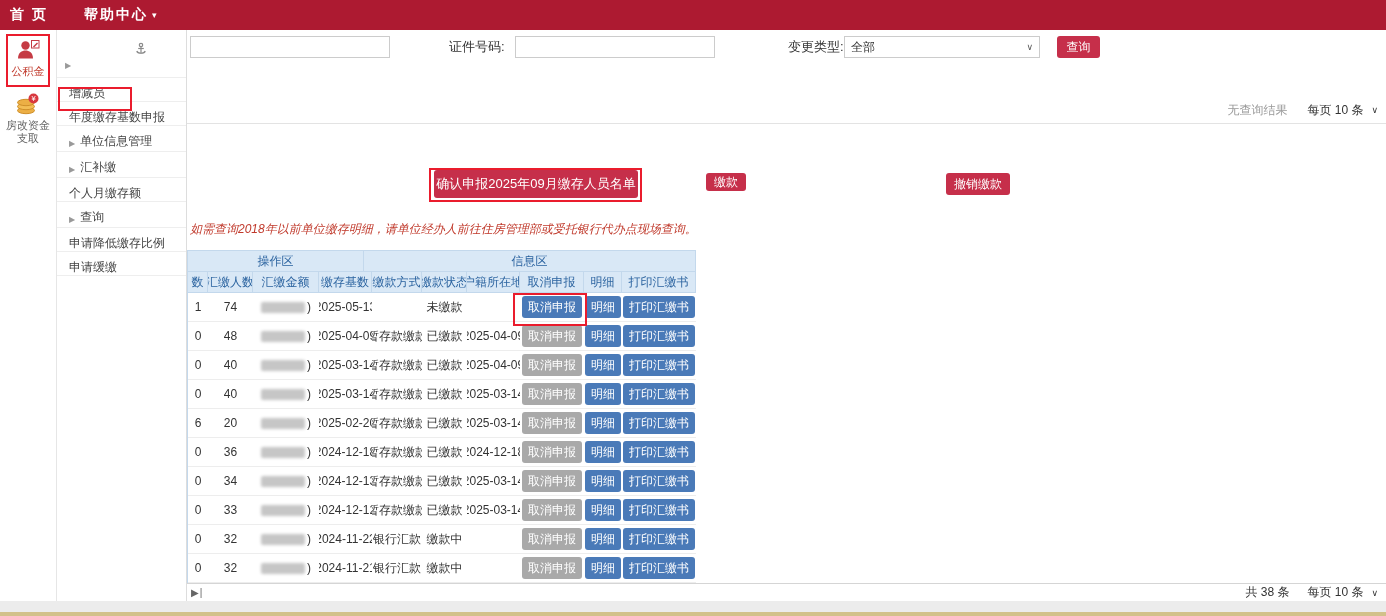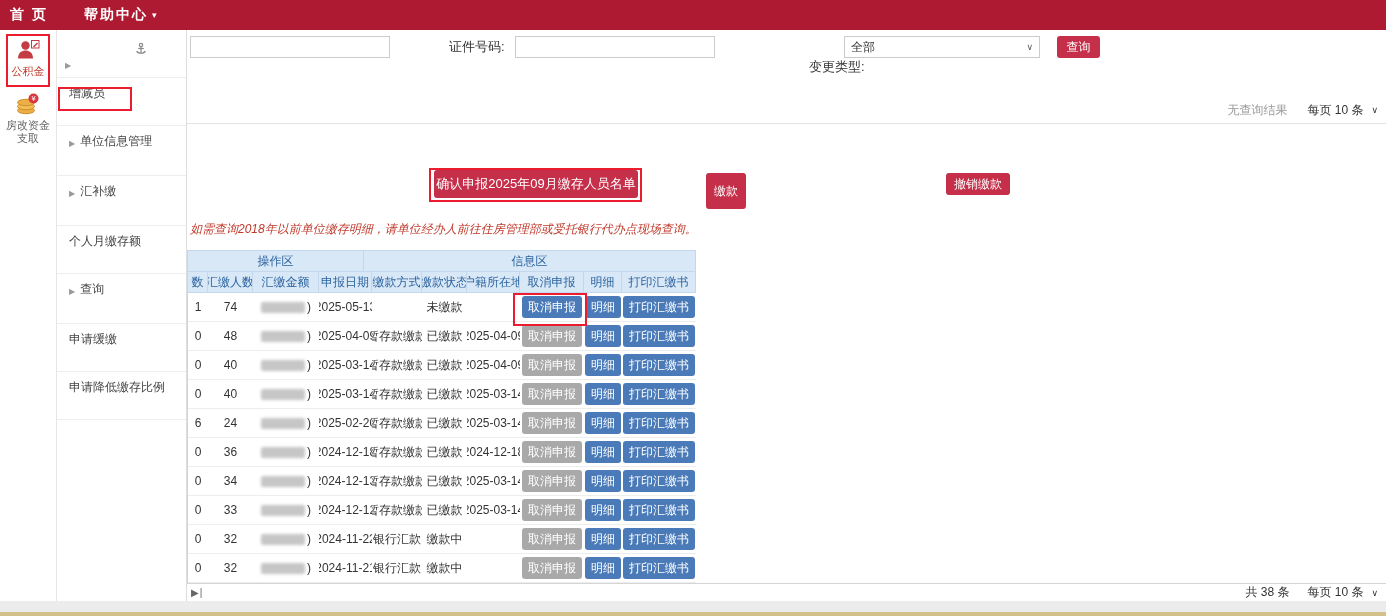--- a/index.html
+++ b/index.html
@@ -20,49 +20,49 @@
   .rail{position:absolute;left:0;top:30px;width:57px;bottom:15px;background:#fff;border-right:1px solid #e6e6e6;z-index:5;}
   .rail-item{width:100%;padding:7px 2px 6px;text-align:center;cursor:pointer;}
   .rail-item svg{display:block;margin:0 auto;}
   .rlabel{display:block;font-size:11px;line-height:13px;color:#666;margin-top:2px;}
   .rlabel.red{color:#c0392b;}
 
   
   .menu{position:absolute;left:57px;top:30px;width:130px;bottom:15px;background:#fff;border-right:1px solid #ddd;z-index:4;}
   .anchor{position:absolute;left:78px;top:12px;}
   #menu-items{margin-top:22px;}
-  .menu-item{padding:8px 4px 24px 12px;font-size:12px;color:#444;border-bottom:1px solid #eee;cursor:pointer;display:flex;gap:5px;align-items:flex-start;line-height:15px;}
+  .menu-item{padding:8px 4px 0 12px;font-size:12px;color:#444;border-bottom:1px solid #eee;cursor:pointer;display:flex;gap:5px;align-items:flex-start;line-height:15px;}
   .menu-item-small{font-size:10px;line-height:13px;padding:5px 2px 5px 8px;color:#555;}
   .arr{font-size:8px;color:#999;margin-top:2px;flex:none;}
 
   
   .main{position:absolute;left:187px;top:30px;right:0;bottom:15px;background:#fff;}
   .search-row{position:absolute;left:0;top:6px;height:24px;width:100%;}
   .inp{position:absolute;height:22px;border:1px solid #ccc;background:#fff;font-size:12px;padding:0 5px;}
   .inp1{left:3px;top:0;width:200px;}
   .inp2{left:328px;top:0;width:200px;}
   .lbl{position:absolute;top:0;line-height:22px;font-size:13px;color:#333;white-space:nowrap;}
   .lbl-id{left:262px;}
-  .lbl-type{left:622px;margin-top:20px;}
+  .lbl-type{left:601px;}
   .select{position:absolute;left:657px;top:0;width:196px;height:22px;border:1px solid #ccc;font-size:12px;color:#333;display:flex;align-items:center;justify-content:space-between;padding:0 6px;cursor:pointer;background:#fff;}
   .chev{font-size:9px;color:#555;}
   .btn-red{background:#c62f4a;color:#fff;border:0;border-radius:3px;font-size:12px;cursor:pointer;font-family:inherit;white-space:nowrap;}
   .btn-query{position:absolute;left:870px;top:0;width:43px;height:22px;}
 
   .t1-header{position:absolute;left:0;top:35px;height:22px;right:0;background:#eef4fa;border-top:1px solid #dbe6f1;border-bottom:1px solid #dbe6f1;display:flex;}
   .t1col{height:100%;font-size:12px;color:#2e6ba5;display:flex;align-items:center;justify-content:center;border-right:1px solid #dce7f2;flex:none;white-space:nowrap;overflow:hidden;}
   .t1-status{position:absolute;left:0;right:0;top:70px;height:20px;display:flex;justify-content:flex-end;align-items:center;gap:20px;padding-right:8px;}
   .noresult{color:#999;font-size:12px;}
   .pagesize{font-size:12px;color:#333;display:inline-flex;align-items:center;gap:8px;cursor:pointer;white-space:nowrap;}
   .chev2{font-size:9px;color:#333;}
   .t1-divider{position:absolute;left:0;right:0;top:93px;border-top:1px solid #e3e3e3;}
 
   .notice1{position:absolute;left:3px;top:114px;font-size:12px;color:#c0392b;white-space:nowrap;}
   .btn-confirm{position:absolute;left:247px;top:140px;width:204px;height:28px;font-size:13px;}
-  .btn-pay{position:absolute;left:519px;top:143px;width:40px;height:36px;}
+  .btn-pay{position:absolute;left:519px;top:143px;width:40px;height:18px;}
   .btn-cancelpay{position:absolute;left:759px;top:143px;width:64px;height:22px;}
   .notice2{position:absolute;left:3px;top:191px;font-size:12px;color:#c0392b;font-style:italic;white-space:nowrap;}
 
   
   .t2{position:absolute;left:0;top:220px;width:509px;border-left:1px solid #c3d8ec;}
   .t2-grow,.t2-hrow{display:flex;}
   .t2-gcell{height:21px;background:#d9e8f6;border-right:1px solid #c3d8ec;border-top:1px solid #c3d8ec;color:#2c64a0;font-size:12px;display:flex;align-items:center;justify-content:center;flex:none;}
   .t2-hcell{height:22px;background:#d9e8f6;border-right:1px solid #c3d8ec;border-top:1px solid #c3d8ec;border-bottom:1px solid #c3d8ec;color:#2c64a0;font-size:12px;display:flex;align-items:center;justify-content:center;flex:none;white-space:nowrap;overflow:hidden;}
   .t2-row{display:flex;height:29px;align-items:center;border-bottom:1px solid #ededed;}
   .t2-cell{font-size:12px;color:#333;display:flex;align-items:center;justify-content:center;flex:none;height:100%;white-space:nowrap;overflow:hidden;}
@@ -128,39 +128,42 @@
       </svg>
     </span>
     <div id="menu-items">
         <div class="menu-item menu-item-small">
           <span class="arr">▶</span>
         </div>
         <div class="menu-item">
           <span>增减员</span>
         </div>
         <div class="menu-item">
+          <span>年度缴存基数申报</span>
+        </div>
+        <div class="menu-item">
           <span class="arr">▶</span>
           <span>单位信息管理</span>
         </div>
         <div class="menu-item">
           <span class="arr">▶</span>
           <span>汇补缴</span>
         </div>
         <div class="menu-item">
           <span>个人月缴存额</span>
         </div>
         <div class="menu-item">
           <span class="arr">▶</span>
           <span>查询</span>
         </div>
         <div class="menu-item">
+          <span>申请降低缴存比例</span>
+        </div>
+        <div class="menu-item">
           <span>申请缓缴</span>
-        </div>
-        <div class="menu-item">
-          <span>申请降低缴存比例</span>
         </div>
       </div>
   </nav>
 
   <main class="main">
     <div class="search-row">
       <input class="inp inp1" style="">
       <label class="lbl lbl-id">证件号码:</label>
       <input class="inp inp2" style="">
       <label class="lbl lbl-type">变更类型:</label>
@@ -190,21 +193,21 @@
 
     <div class="t2" id="t2">
         <div class="t2-grow">
           <div class="t2-gcell" style="width: 176px;">操作区</div>
           <div class="t2-gcell" style="width: 332px;">信息区</div>
         </div>
         <div class="t2-hrow">
           <div class="t2-hcell" style="width: 20px;">数</div>
           <div class="t2-hcell" style="width: 45px;">汇缴人数</div>
           <div class="t2-hcell" style="width: 66px;">汇缴金额</div>
-          <div class="t2-hcell" style="width: 53px;">申报日期</div>
+          <div class="t2-hcell" style="width: 53px;">缴存基数</div>
           <div class="t2-hcell" style="width: 50px;">缴款方式</div>
           <div class="t2-hcell" style="width: 45px;">缴款状态</div>
           <div class="t2-hcell" style="width: 53px;">户籍所在地</div>
           <div class="t2-hcell" style="width: 64px;">取消申报</div>
           <div class="t2-hcell" style="width: 38px;">明细</div>
           <div class="t2-hcell" style="width: 74px;">打印汇缴书</div>
         </div>
         <div class="t2-row">
           <div class="t2-cell" style="width: 20px;">1</div>
           <div class="t2-cell" style="width: 45px;">74</div>
@@ -284,21 +287,21 @@
           </div>
           <div class="t2-cell" style="width: 38px;">
             <button class="tbtn tbtn-blue">明细</button>
           </div>
           <div class="t2-cell" style="width: 74px;">
             <button class="tbtn tbtn-blue">打印汇缴书</button>
           </div>
         </div>
         <div class="t2-row">
           <div class="t2-cell" style="width: 20px;">6</div>
-          <div class="t2-cell" style="width: 45px;">24</div>
+          <div class="t2-cell" style="width: 45px;">20</div>
           <div class="t2-cell" style="width: 66px;">
             <span class="mask"></span>
             <span>)</span>
           </div>
           <div class="t2-cell" style="width: 53px;">2025-02-20</div>
           <div class="t2-cell" style="width: 50px;">暂存款缴款</div>
           <div class="t2-cell" style="width: 45px;">已缴款</div>
           <div class="t2-cell" style="width: 53px;">2025-03-14</div>
           <div class="t2-cell" style="width: 64px;">
             <button class="tbtn tbtn-grey">取消申报</button>

